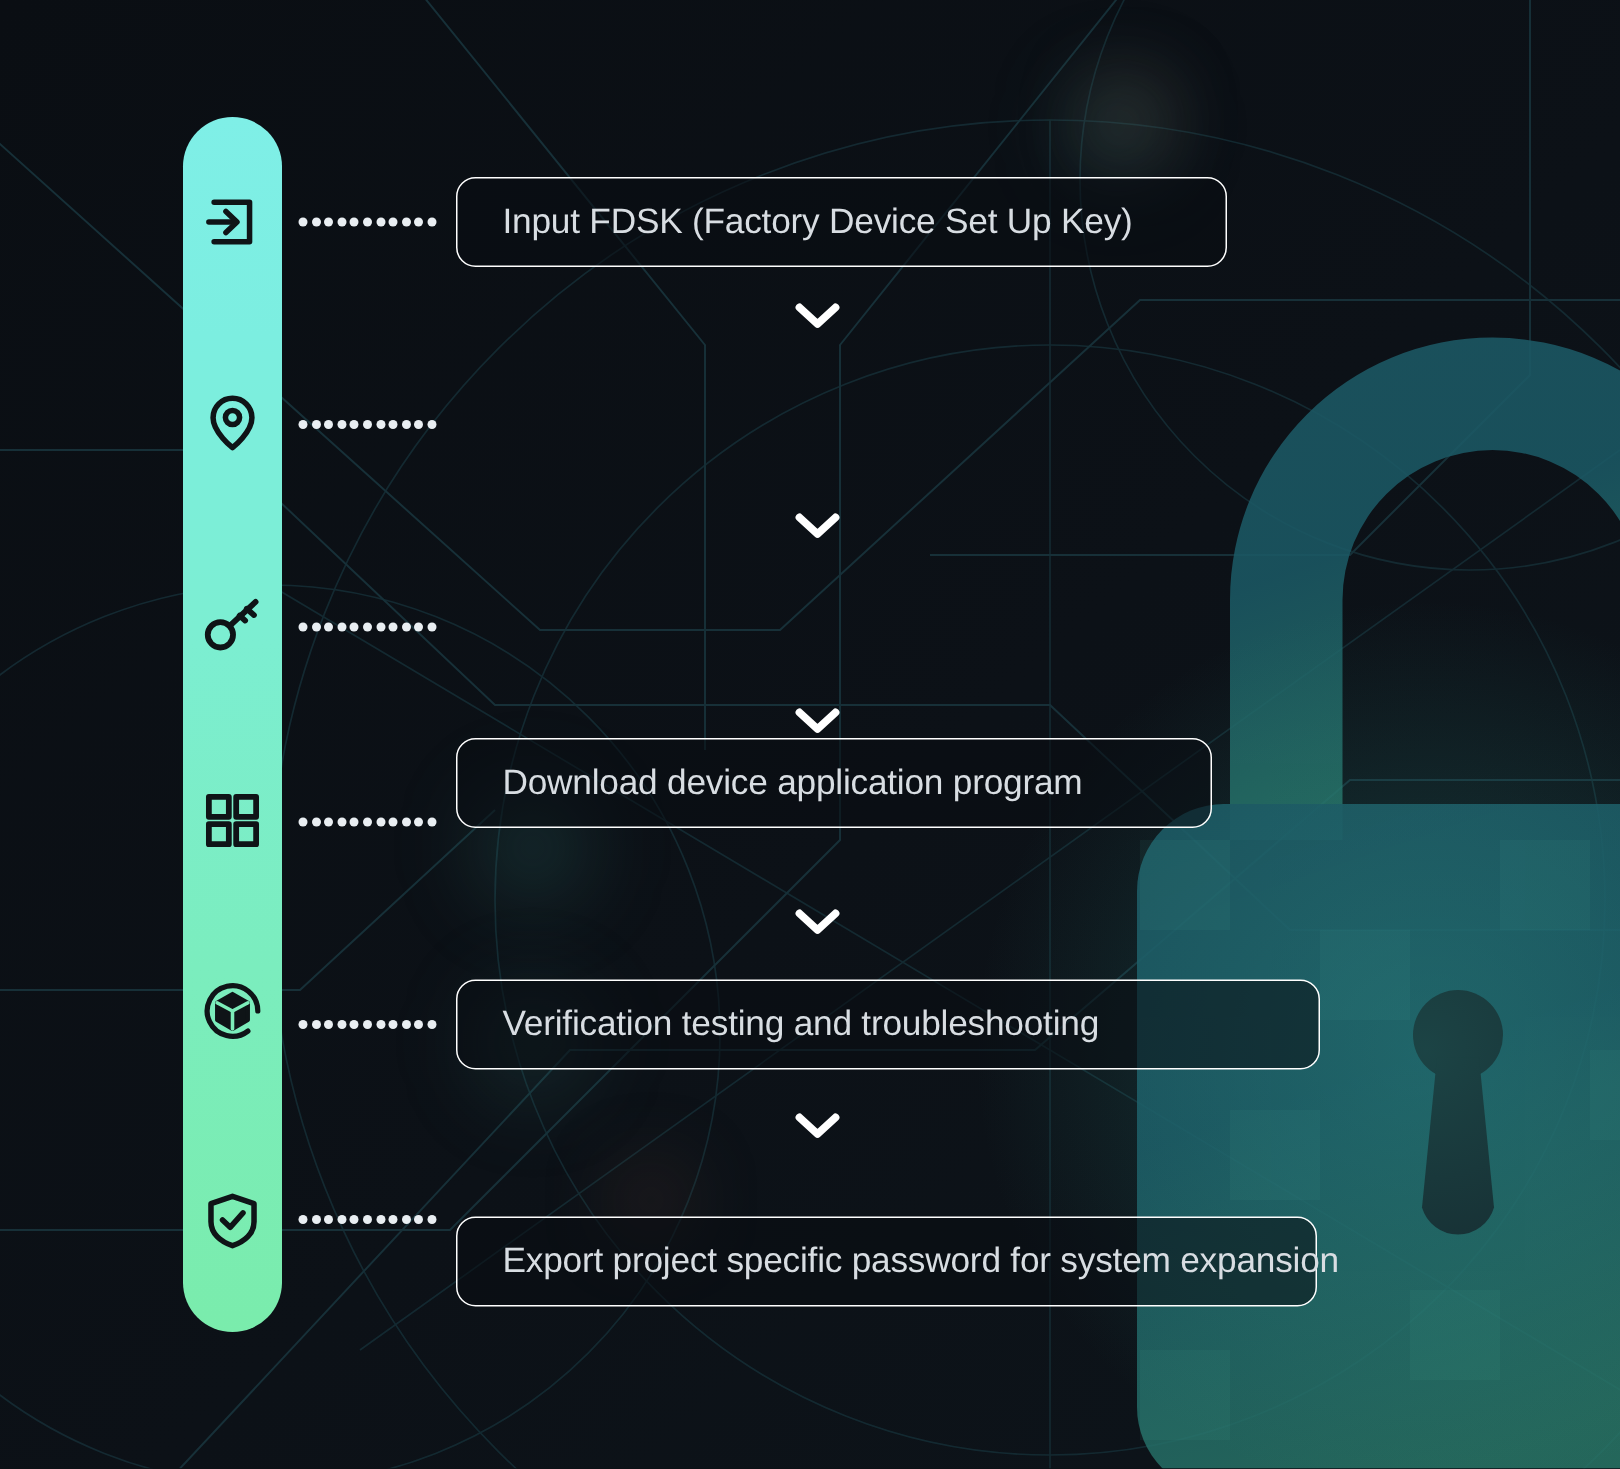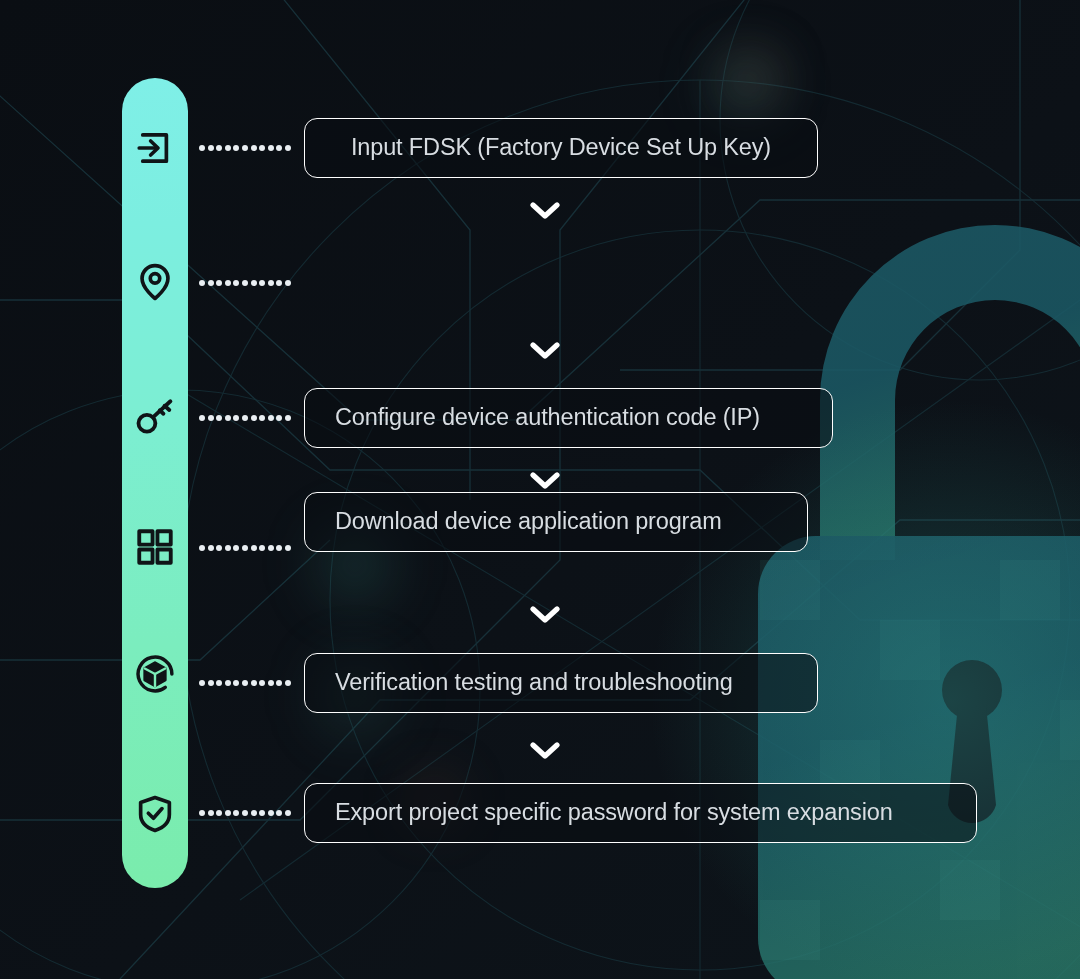--- a/index.html
+++ b/index.html
@@ -266,33 +266,30 @@
       <i></i>
       <i></i>
       <i></i>
       <i></i>
       <i></i>
       <i></i>
       <i></i>
       <i></i>
     </div>
 
-  <div class="box" style="left:304px;top:118px;width:514px;justify-content:center;">
+  <div class="box" style="left:304px;top:118px;width:514px;">
     <span>Input FDSK (Factory Device Set Up Key)</span>
-  </div>
-  <div class="box" style="left:304px;top:388px;width:529px;">
-    <span>Configure device authentication code (IP)</span>
   </div>
   <div class="box" style="left:304px;top:492px;width:504px;">
     <span>Download device application program</span>
   </div>
-  <div class="box" style="left:304px;top:653px;width:514px;text-align:center;">
+  <div class="box" style="left:304px;top:653px;width:576px;text-align:center;">
     <span>Verification testing and troubleshooting</span>
   </div>
-  <div class="box" style="left:304px;top:783px;width:673px;">
+  <div class="box" style="left:304px;top:811px;width:574px;">
     <span>Export project specific password for system expansion</span>
   </div>
 
   <div class="chev" style="top:199px">
     <svg width="32" height="22" viewBox="0 0 32 22" fill="none" stroke="#ffffff" stroke-width="5.2" stroke-linecap="round" stroke-linejoin="round">
         <path d="M4 6 L16 17 L28 6"></path>
       </svg>
   </div>
   <div class="chev" style="top:339px">
     <svg width="32" height="22" viewBox="0 0 32 22" fill="none" stroke="#ffffff" stroke-width="5.2" stroke-linecap="round" stroke-linejoin="round">

